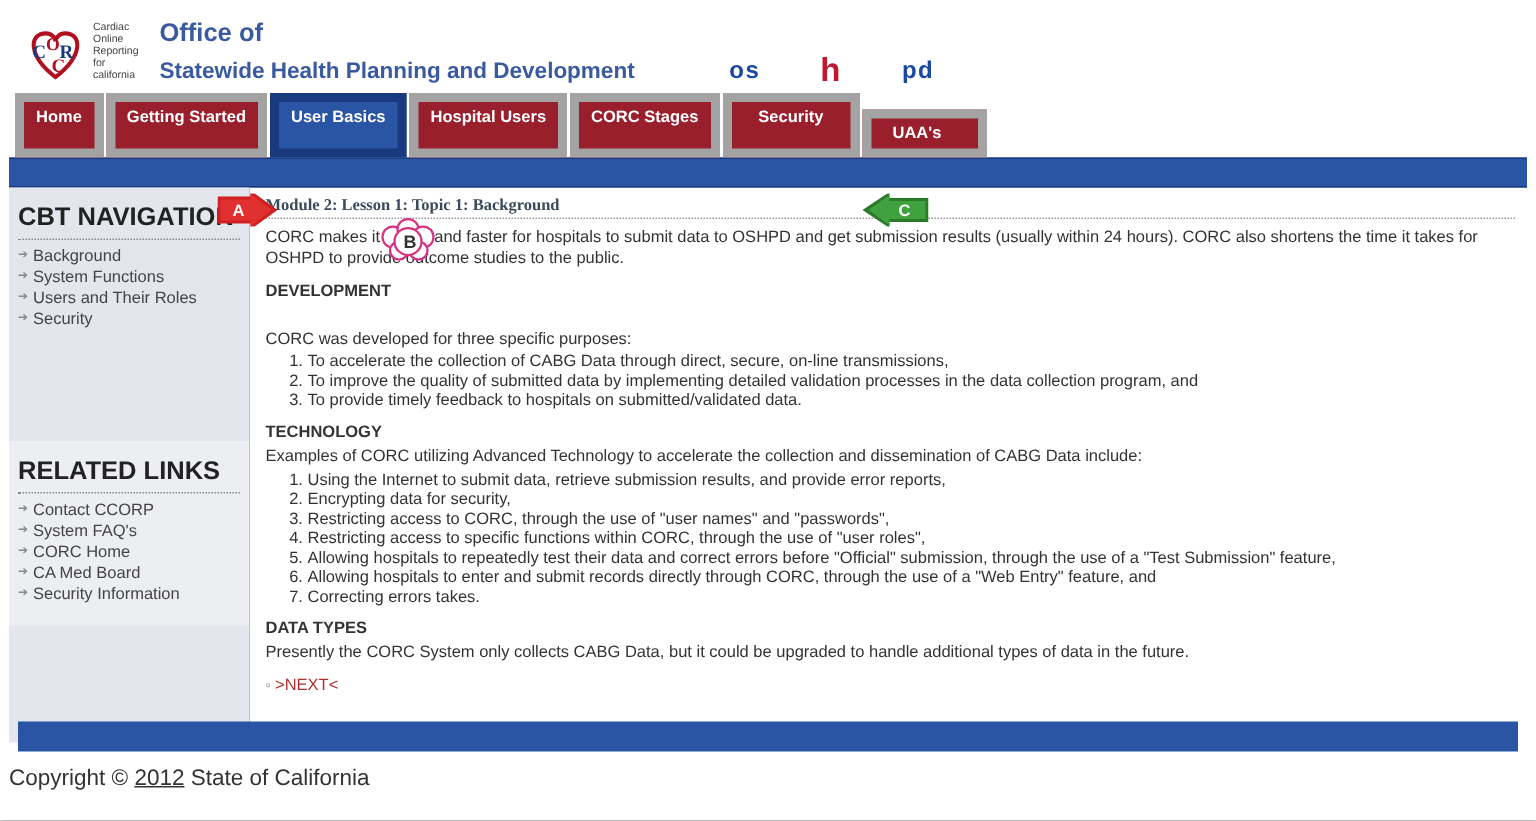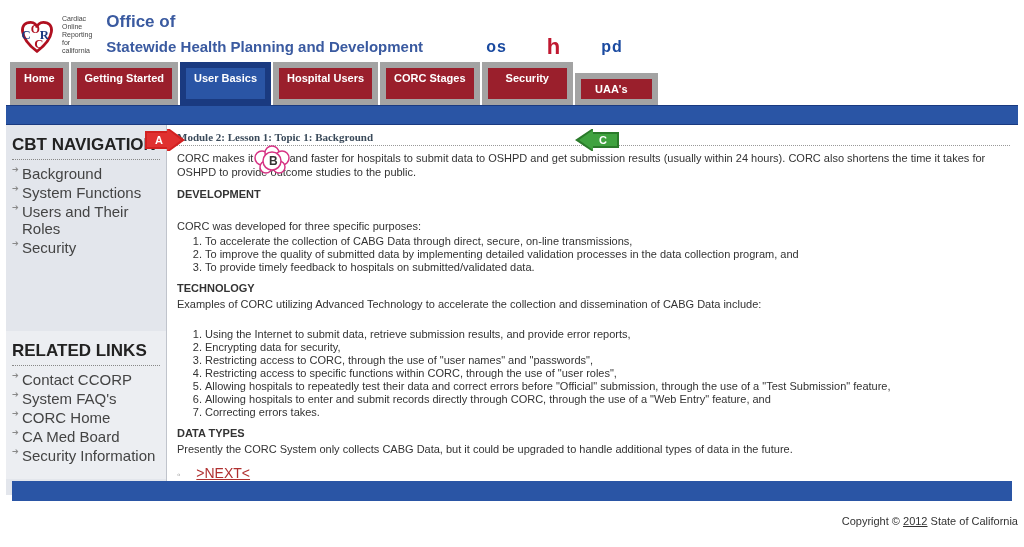--- a/index.html
+++ b/index.html
@@ -21,42 +21,42 @@
   .tab { background:#9a1f2c; color:#fff; font-size:11px; font-weight:bold; padding:4px 8px; border:6px solid #a3a3a3; cursor:pointer;}
   .tab.active { background:#2a55a5; border-color:#1a3a80;}
   .bluebar { height:18px; background:#2a55a5; border-top:1px solid #1a3a80; border-bottom:1px solid #1a3a80;}
   
   .main { display:flex; }
   .side { width:160px; background:#e3e6ec; border-right:1px solid #c0c4cc; min-height:370px; border-radius:0 0 2px 0;}
   .side-box { padding:6px 6px 14px 6px; }
   .side h3 { font-size:17px; font-weight:bold; margin:4px 0 4px 0; color:#222;}
   .hr-dot { border-bottom:1px dotted #888; margin:2px 0 4px 0;}
   .side ul { list-style:none; padding:0; margin:0;}
-  .side li { font-size:15px; color:#444; padding:1px 0 1px 10px; position:relative; cursor:pointer;}
+  .side li { font-size:11px; color:#444; padding:1px 0 1px 10px; position:relative; cursor:pointer;}
   .side li::before { content:"➔"; position:absolute; left:0; top:1px; font-size:8px; color:#888;}
   .gap { height:60px;}
   .side-lower { background:#eceef2;}
   
   .content { flex:1; padding:4px 8px 0 10px; position:relative;}
   .title-row { display:flex; align-items:center; position:relative; margin-top:2px;}
   .title { font-family: Georgia, 'Times New Roman', serif; font-weight:bold; color:#3a4a5a; font-size:11px; }
   .dotline { border-bottom:1px dotted #999; margin:2px 0 6px 0;}
   .content p { margin:4px 0 8px 0; line-height:1.25;}
   .content h4 { font-size:11px; font-weight:bold; margin:8px 0 3px 0;}
   .content ol { margin:2px 0 8px 28px; padding:0;}
   .content ol li { margin:0; padding:0 0 1px 0;}
-  .next { color:#b03030; text-decoration:underline; font-size:14px; margin-left:13px;}
+  .next { color:#b03030; font-size:11px; margin-left:0;}
   .next-wrap::before{content:"◦ "; color:#888; font-size:10px;}
   
   .arrow-A { position:absolute; left:-32px; top:-2px;}
   .arrow-C { position:absolute; left:398px; top:-2px;}
   .callout-B { position:absolute; left:246px; top:138px; z-index:5;}
   
   .bluebar2 { height:20px; background:#2a55a5; position:absolute; left:6px; right:6px; bottom:40px;}
-  .footer { position:absolute; left:0; right:0; bottom:14px; text-align:right; font-size:11px;}
+  .footer { position:absolute; left:0; right:0; bottom:14px; text-align:left; font-size:15px;}
 </style>
 </head>
 <body>
 
 <div class="frame">
  <div class="inner">
   <div class="hdr">
     <div class="logo-corc">
       <svg viewBox="0 0 50 44">
         <path d="M25 40 C5 25 5 8 18 8 C22 8 25 11 25 14 C25 11 28 8 32 8 C45 8 45 25 25 40 Z" fill="none" stroke="#b01020" stroke-width="3"></path>
@@ -144,21 +144,21 @@
 
       <h4>DEVELOPMENT</h4>
       <p style="margin-bottom:2px;margin-top:20px;">CORC was developed for three specific purposes:</p>
       <ol>
         <li>To accelerate the collection of CABG Data through direct, secure, on-line transmissions,</li>
         <li>To improve the quality of submitted data by implementing detailed validation processes in the data collection program, and</li>
         <li>To provide timely feedback to hospitals on submitted/validated data.</li>
       </ol>
 
       <h4>TECHNOLOGY</h4>
-      <p style="margin-bottom:16px;">Examples of CORC utilizing Advanced Technology to accelerate the collection and dissemination of CABG Data include:</p>
+      <p style="margin-bottom:2px;">Examples of CORC utilizing Advanced Technology to accelerate the collection and dissemination of CABG Data include:</p>
       <ol>
         <li>Using the Internet to submit data, retrieve submission results, and provide error reports,</li>
         <li>Encrypting data for security,</li>
         <li>Restricting access to CORC, through the use of "user names" and "passwords",</li>
         <li>Restricting access to specific functions within CORC, through the use of "user roles",</li>
         <li>Allowing hospitals to repeatedly test their data and correct errors before "Official" submission, through the use of a "Test Submission" feature,</li>
         <li>Allowing hospitals to enter and submit records directly through CORC, through the use of a "Web Entry" feature, and</li>
         <li>Correcting errors takes.</li>
       </ol>
 

